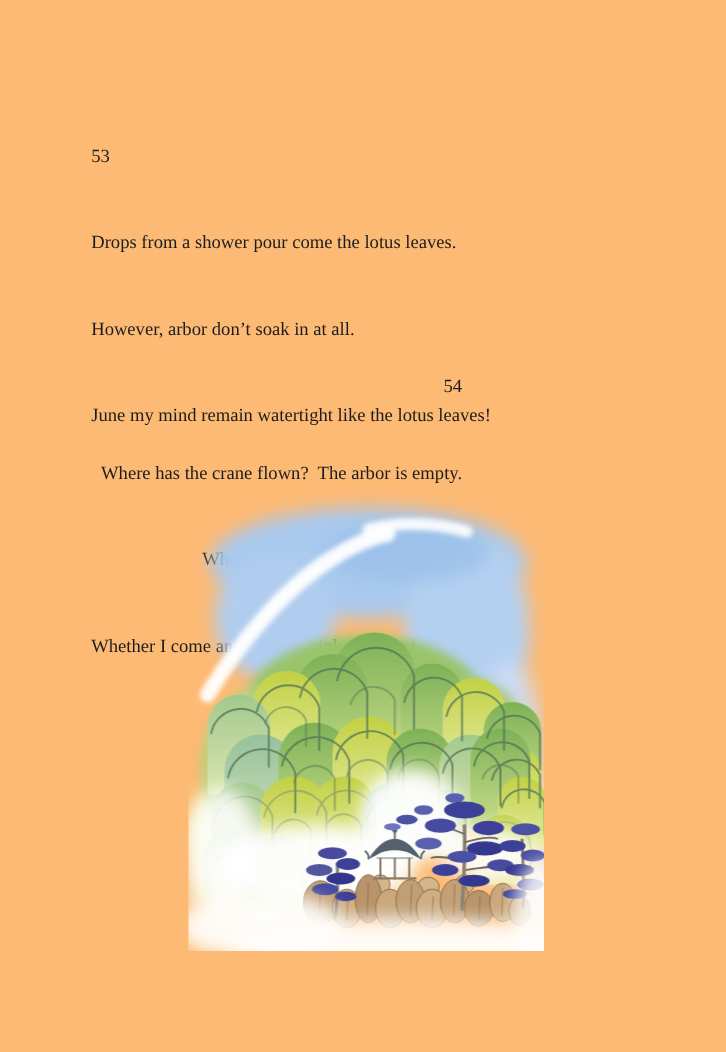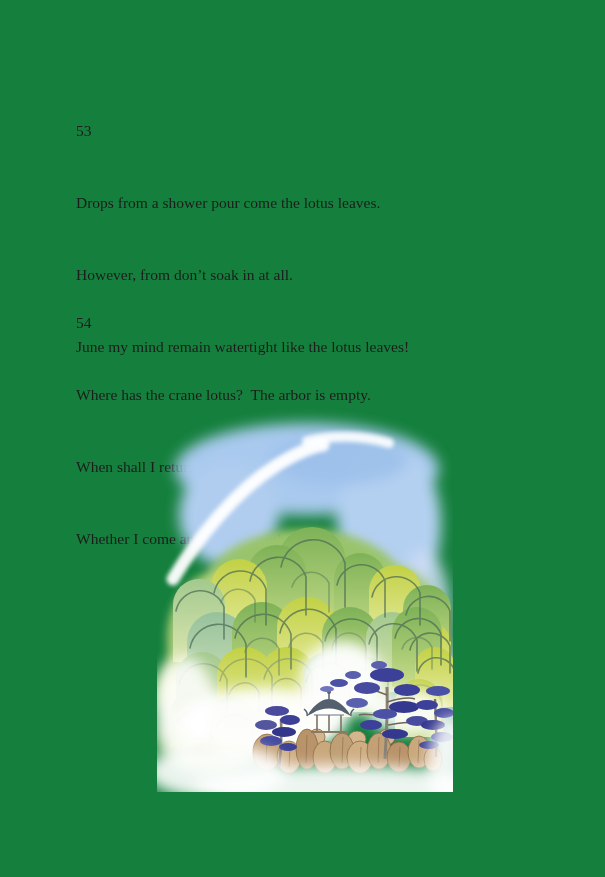--- a/index.html
+++ b/index.html
@@ -4,58 +4,58 @@
 <style>
   html, body {
     margin: 0;
     padding: 0;
     background: #ffffff;
   }
   .page {
     position: relative;
     width: 605px;
     height: 877px;
-    background: #15803d;
+    background: #fdba74;
     overflow: hidden;
     font-family: "Liberation Serif", serif;
   }
   .poem {
     position: absolute;
     left: 76px;
     font-size: 15.5px;
     line-height: 24px;
     color: #1c1c1c;
     white-space: pre-wrap;
   }
   .poem .line { display: block; }
   #poem-53 { top: 71px; }
-  #poem-54 { top: 263px; }
+  #poem-54 { top: 263px; text-align: right; }
   .illustration {
     position: absolute;
     left: 157px;
     top: 407px;
     width: 296px;
     height: 385px;
   }
 </style>
 </head>
 <body>
 
 <div class="page">
 
   <div class="poem" id="poem-53">
     <span class="line poem-number">53</span>
     <span class="line">Drops from a shower pour come the lotus leaves.</span>
-    <span class="line">However, from don’t soak in at all.</span>
+    <span class="line">However, arbor don’t soak in at all.</span>
     <span class="line">June my mind remain watertight like the lotus leaves!</span>
   </div>
 
   <div class="poem" id="poem-54">
     <span class="line poem-number">54</span>
-    <span class="line">Where has the crane lotus?  The arbor is empty.</span>
+    <span class="line">Where has the crane flown?  The arbor is empty.</span>
     <span class="line">When shall I return if I leave now?</span>
     <span class="line">Whether I come and go, I’ll drink a glass of wine.</span>
   </div>
 
   <svg class="illustration" role="img" viewBox="0 0 296 385" xmlns="http://www.w3.org/2000/svg" aria-label="Watercolor landscape painting: layered dome-shaped green mountains under a light blue sky with a white cloud streak, white mist below, indigo-blue pine trees and a small pavilion standing on tan rocks">
     <defs>
       <filter id="soft" x="-40%" y="-40%" width="180%" height="180%">
         <feGaussianBlur stdDeviation="7"></feGaussianBlur>
       </filter>
       <filter id="soft2" x="-40%" y="-40%" width="180%" height="180%">

